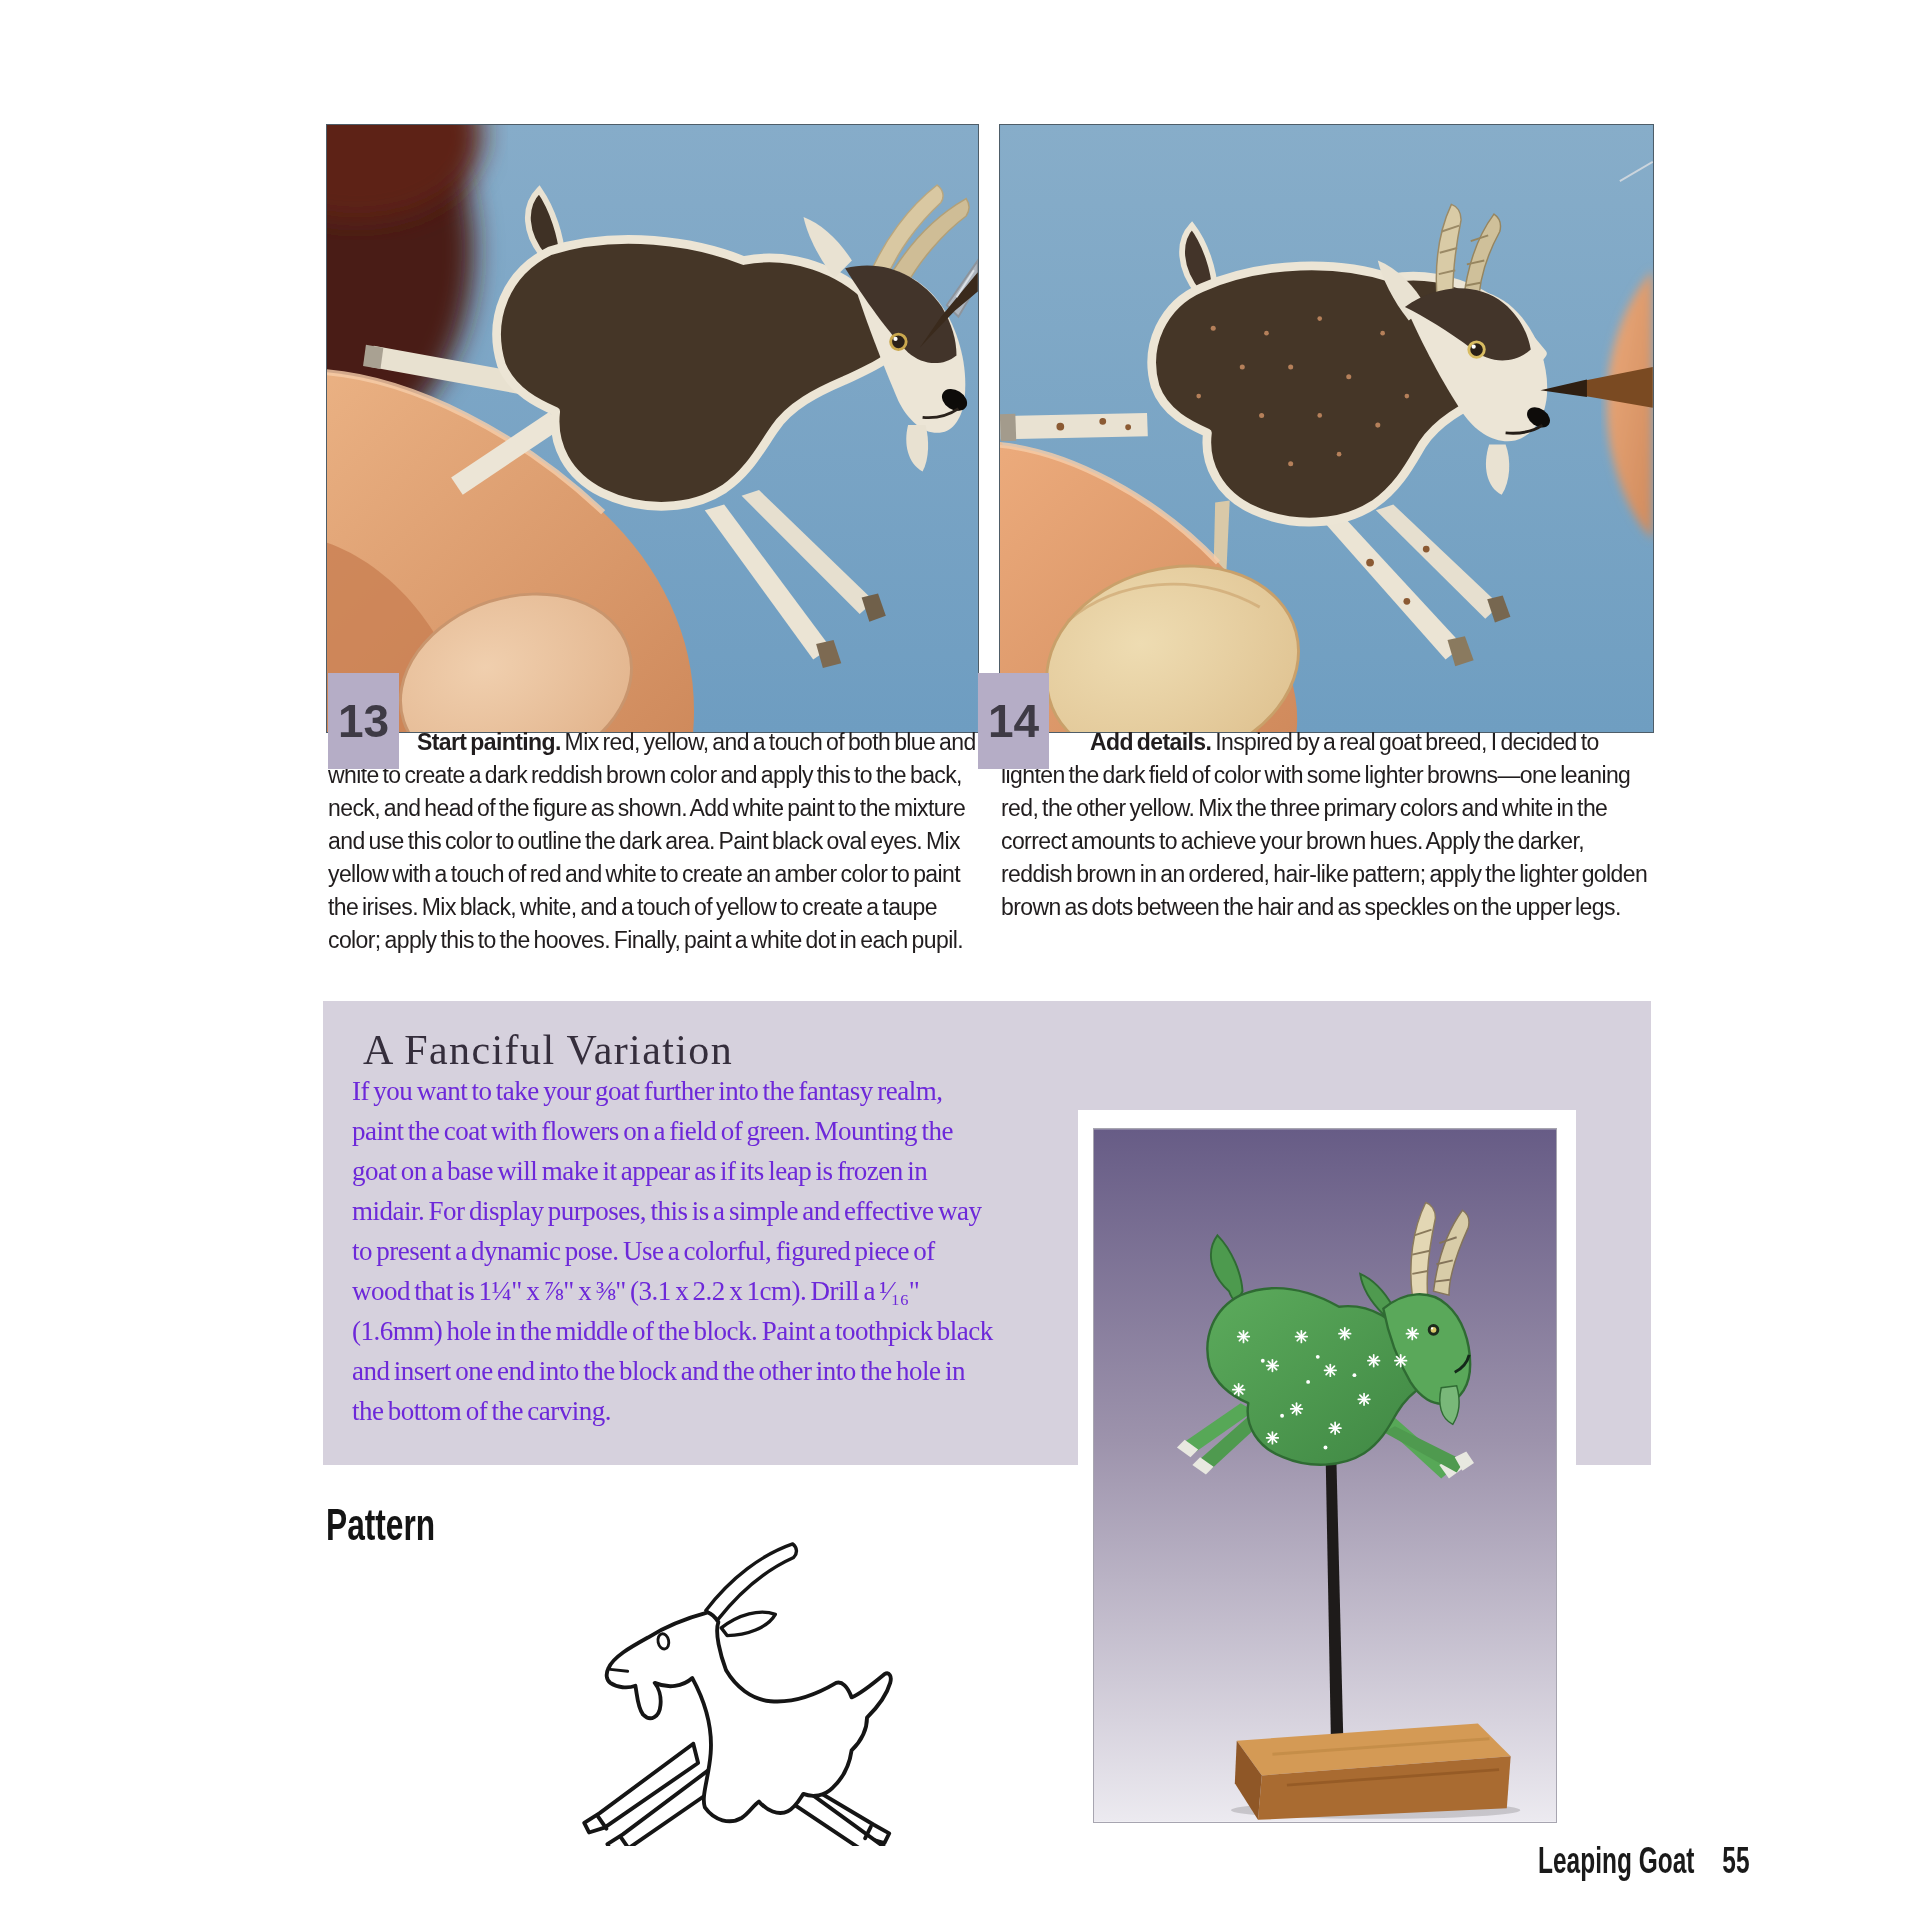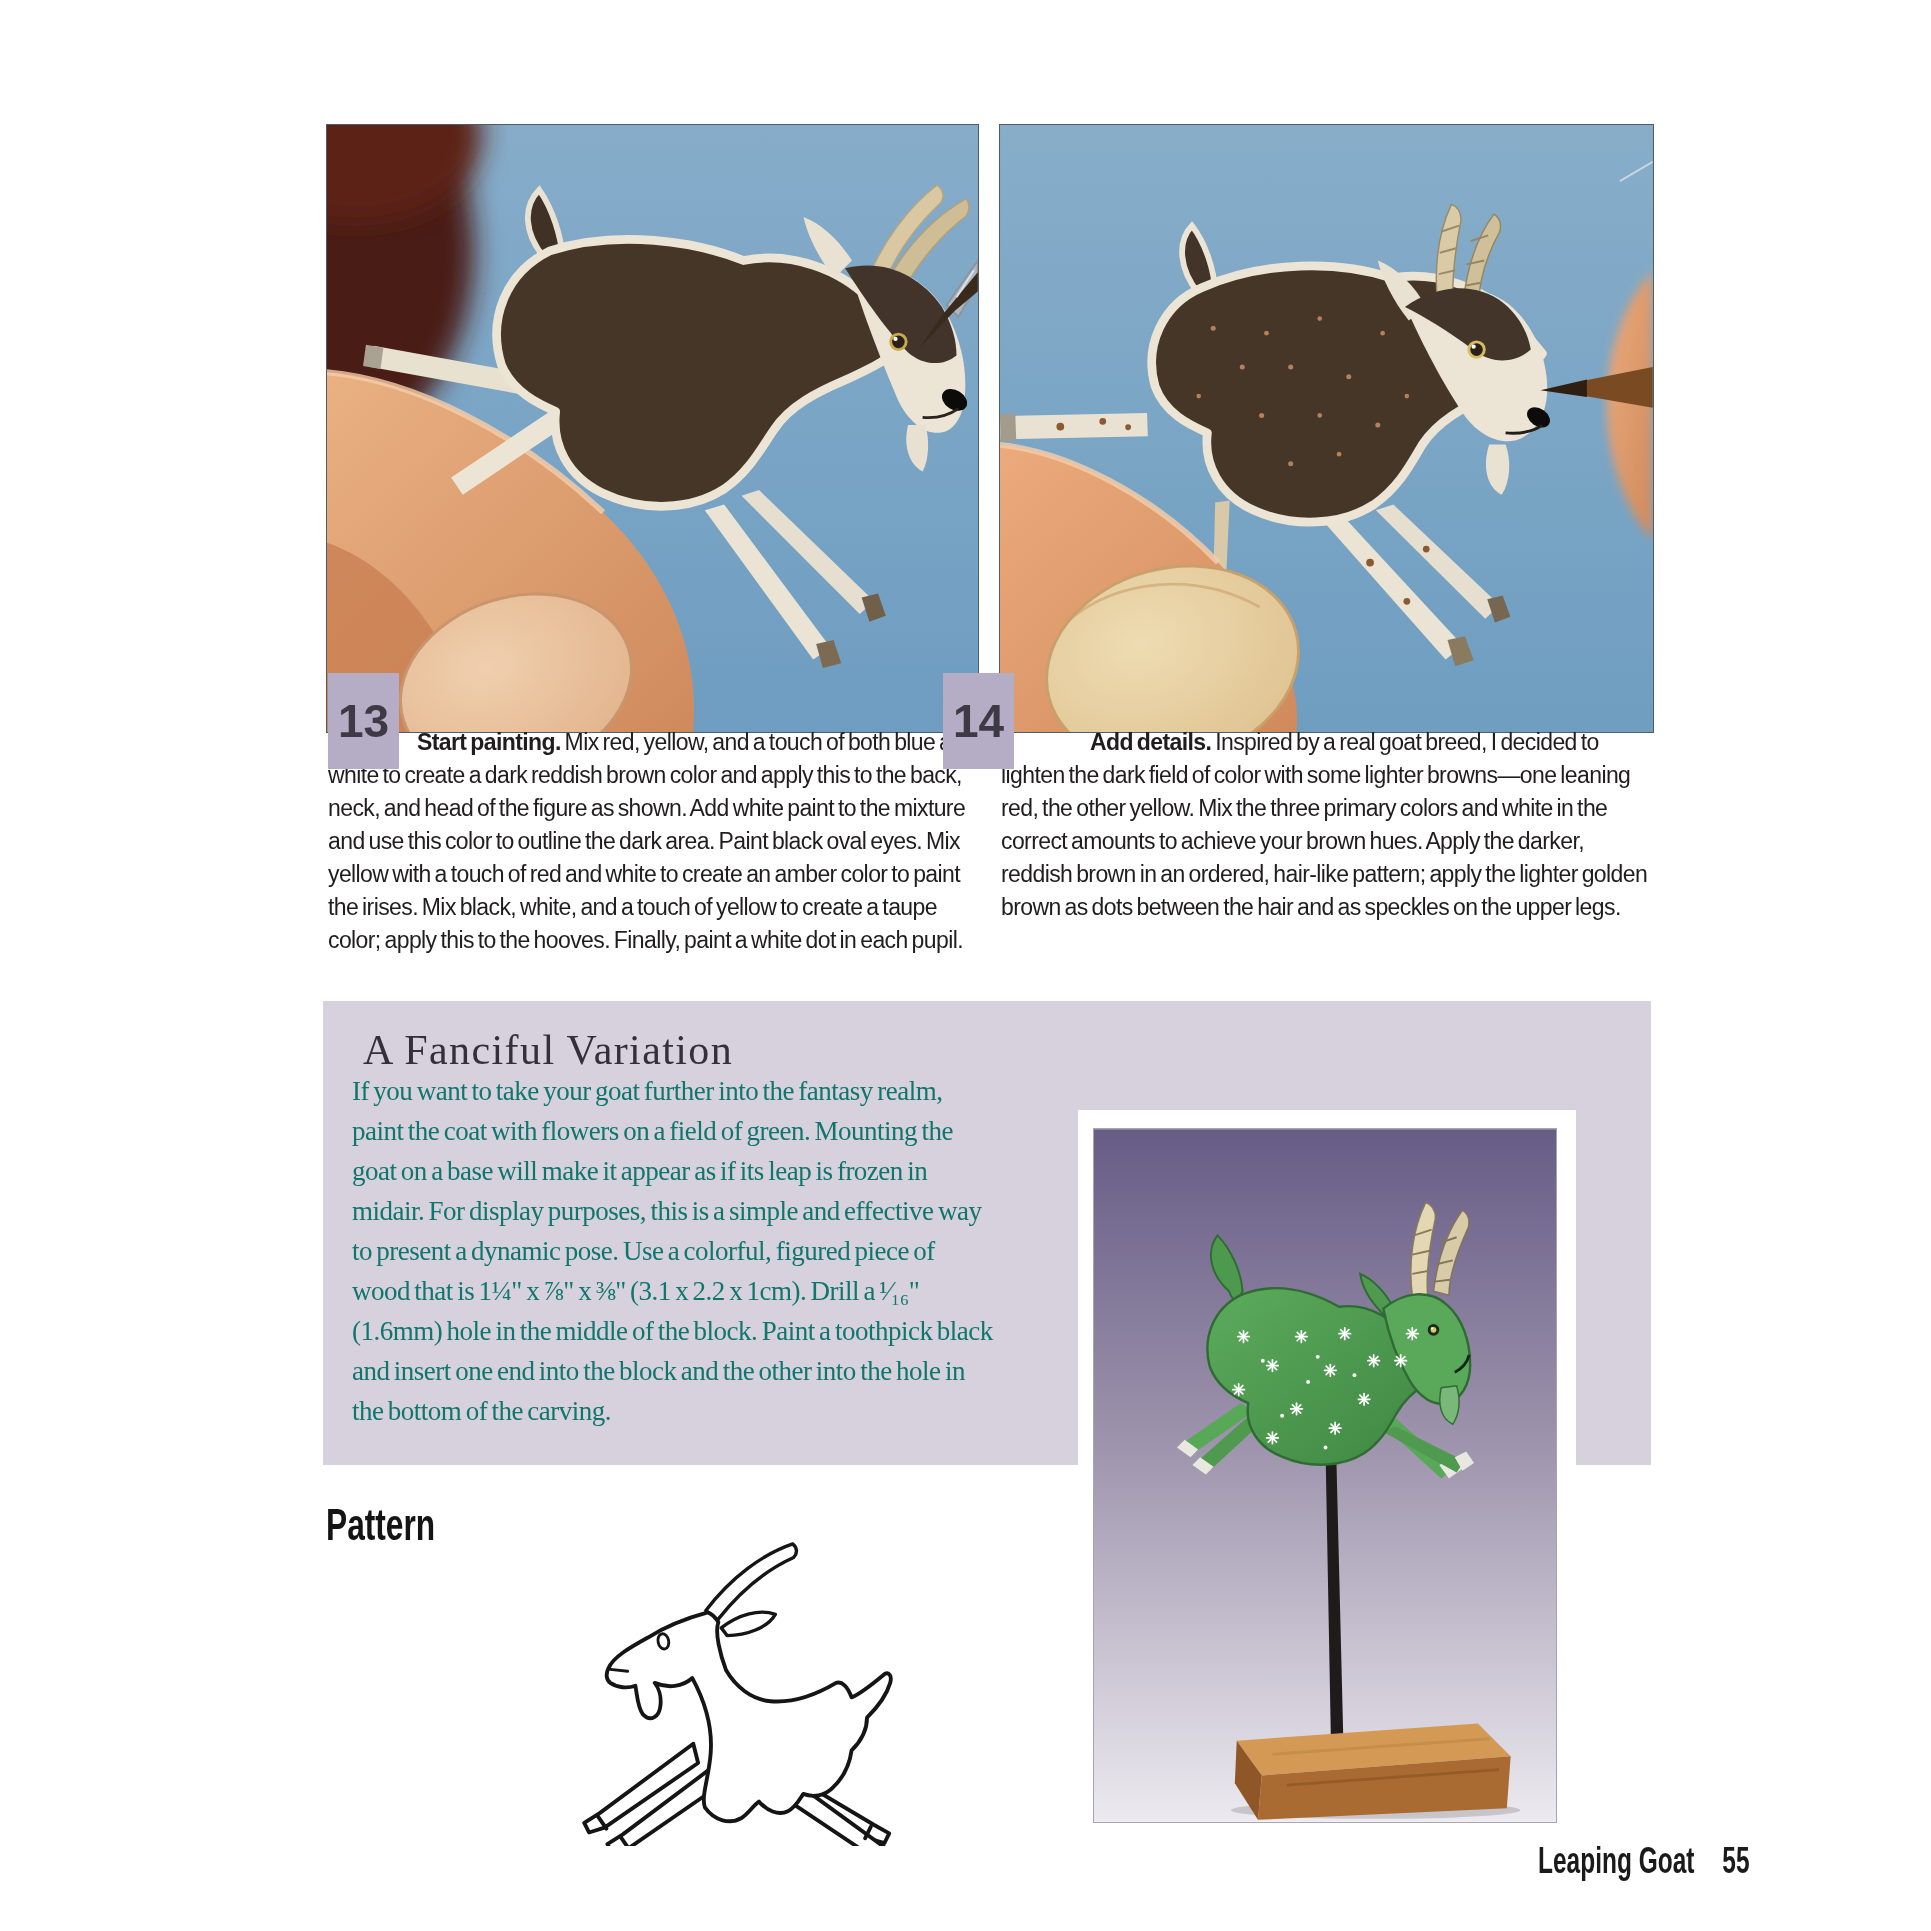--- a/index.html
+++ b/index.html
@@ -14,41 +14,41 @@
   #photo13{left:326px;top:124px;width:653px;height:609px;}
   #photo14{left:999px;top:124px;width:655px;height:609px;}
   .photo svg{display:block;width:100%;height:100%;}
   .badge{
     position:absolute;width:71px;height:96px;background:#b5adc6;
     color:#3e3a45;font-weight:bold;font-size:46px;z-index:6;
     display:flex;align-items:center;justify-content:center;
     font-family:"Liberation Sans",sans-serif;
   }
   #badge13{left:328px;top:673px;}
-  #badge14{left:943px;top:673px;}
+  #badge14{left:978px;top:673px;}
   .caption{
     position:absolute;width:655px;font-size:23px;line-height:33px;
     color:#211d1e;text-indent:89px;letter-spacing:-0.6px;word-spacing:-1.9px;
   }
   #cap13{left:328px;top:726px;}
   #cap14{left:1001px;top:726px;}
   .caption .lead{font-weight:bold;}
   .varbox{
     position:absolute;left:323px;top:1001px;width:1328px;height:464px;
     background:#d6d1dd;
   }
   .varbox .vtitle{
     position:absolute;left:29px;top:13.5px;margin:11px;
     font-family:"Liberation Serif","DejaVu Serif",serif;font-weight:normal;
     font-size:42px;color:#352e3c;letter-spacing:1.4px;
   }
   .varbox .vbody{
     position:absolute;left:29px;top:70px;width:645px;
     font-family:"Liberation Serif","DejaVu Serif",serif;
-    font-size:27px;line-height:40px;color:#0f766e;
+    font-size:27px;line-height:40px;color:#6d28d9;
     letter-spacing:-0.5px;word-spacing:-1.9px;
   }
   .photo-mat{
     position:absolute;left:1078px;top:1110px;width:498px;height:730px;
     background:#ffffff;z-index:4;
   }
   .green-photo{
     position:absolute;left:16.4px;top:19.3px;width:462px;height:693px;
     outline:1px solid rgba(60,55,80,.45);
   }

